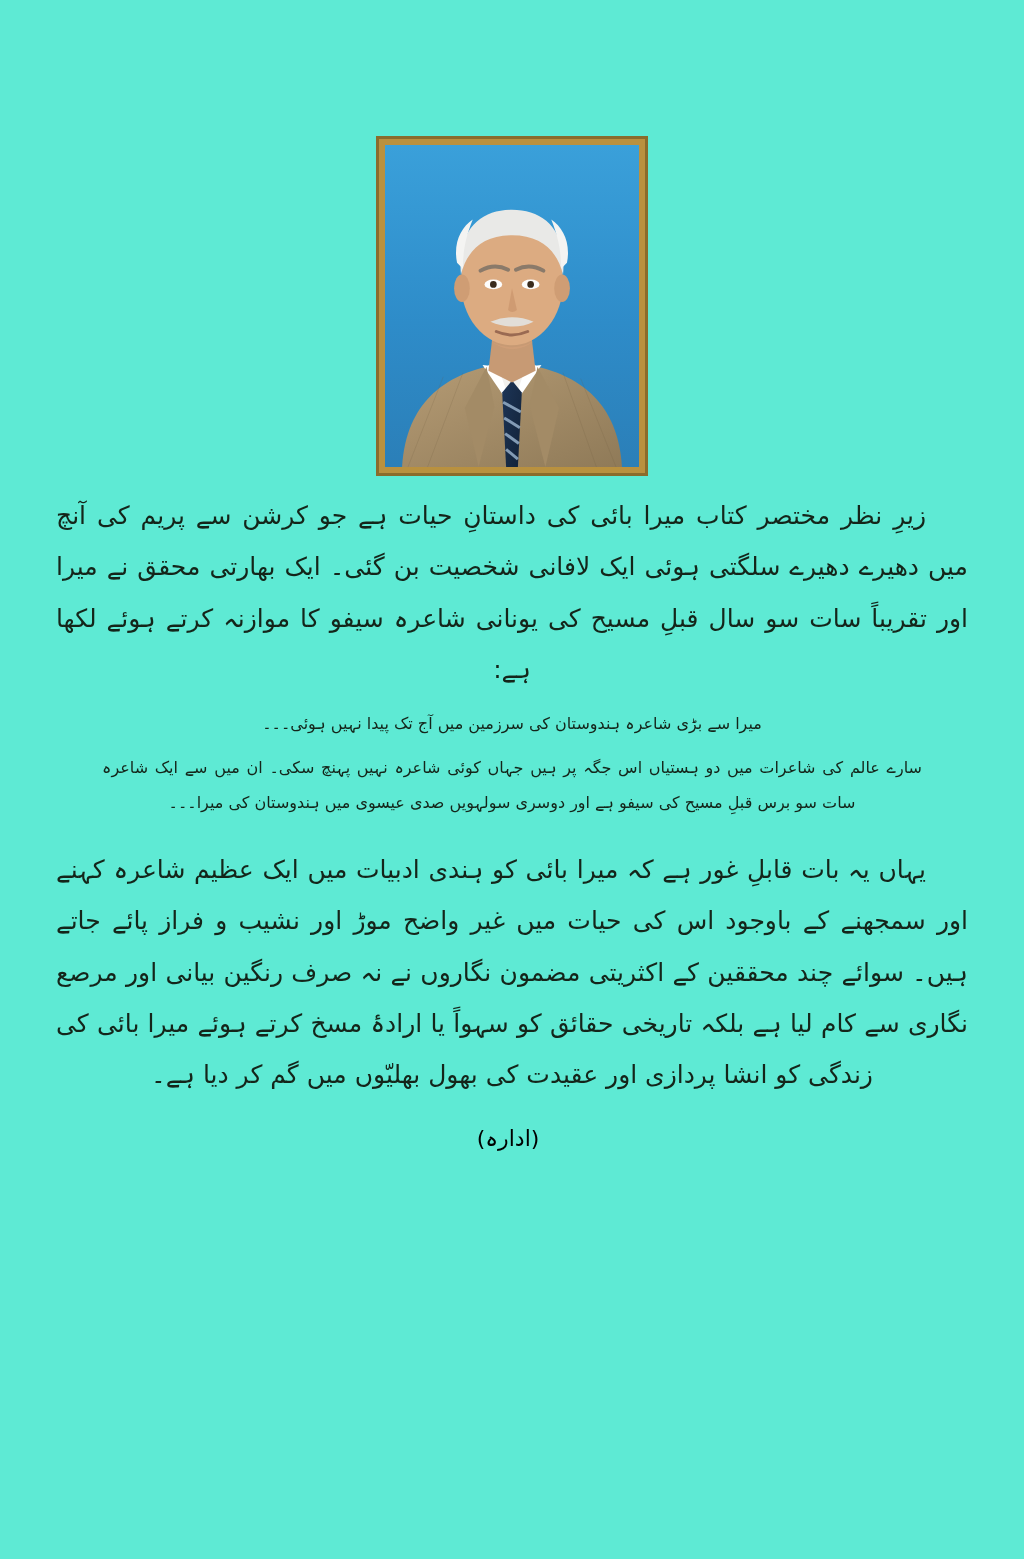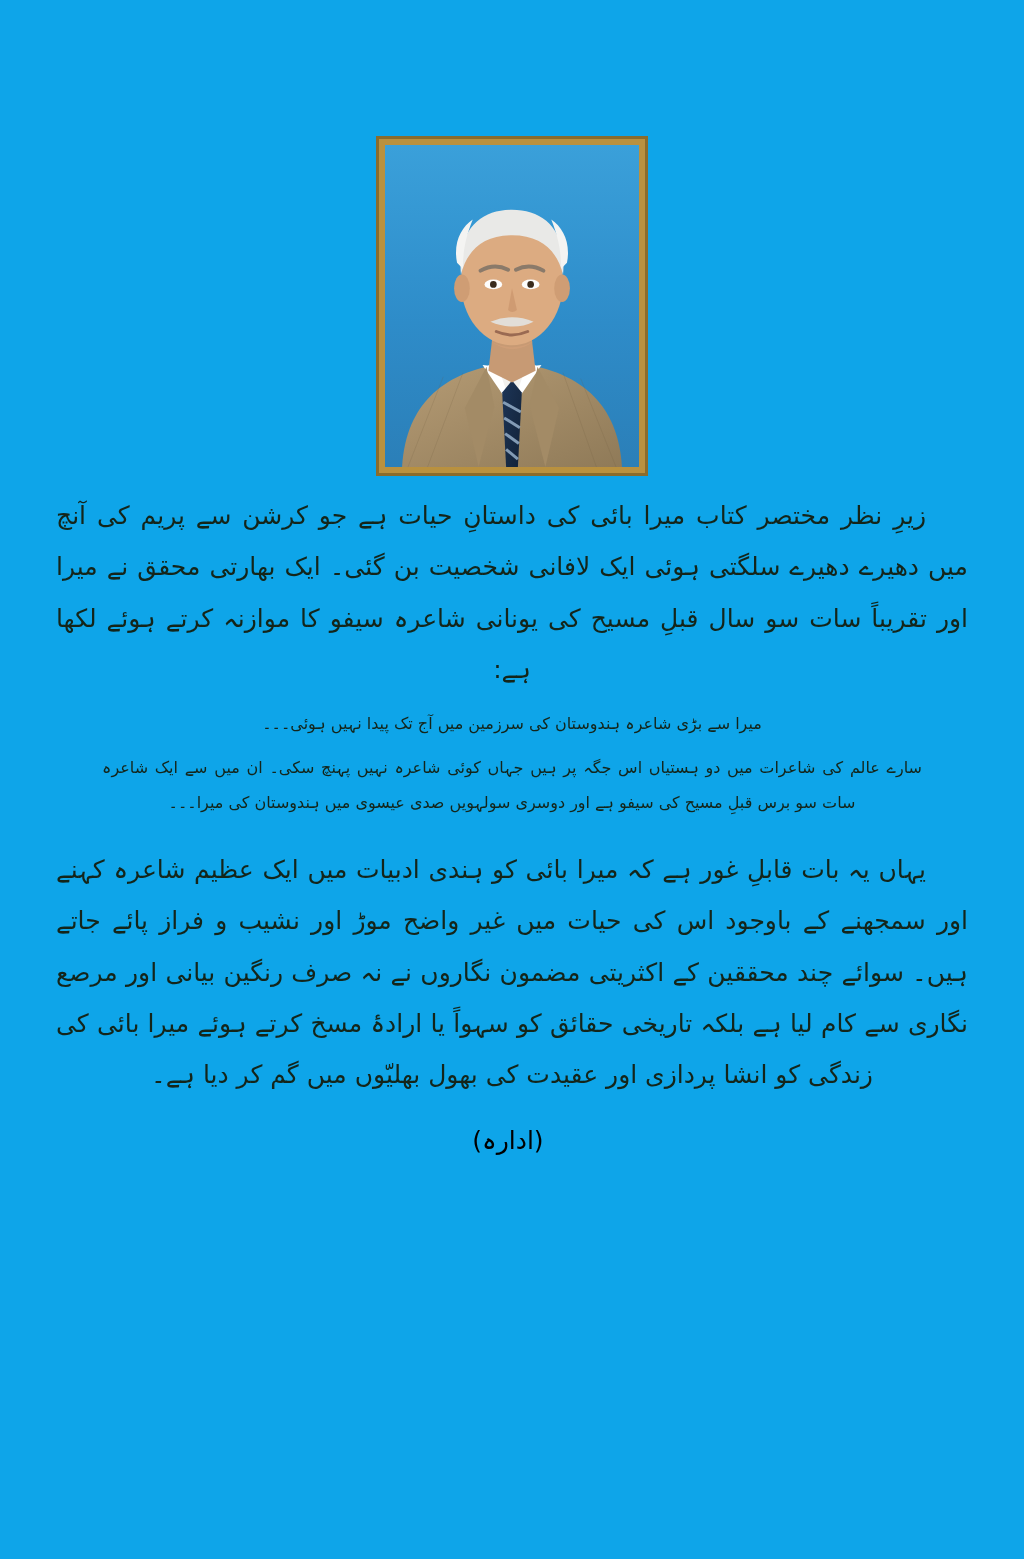--- a/index.html
+++ b/index.html
@@ -62,31 +62,31 @@
     text-indent: 42px;
   }
   .quote {
     font-size: 16px;
     line-height: 2.15;
     margin: 0 0 10px 0;
     padding: 0 46px 0 46px;
     text-align: justify;
   }
   .signature {
-    font-size: 25px;
+    font-size: 22px;
     margin-top: 26px;
     text-align: right;
     padding-right: 8px;
   }
   .block-gap { height: 14px; }
 </style>
 </head>
 <body>
 
-<div class="page" style="background: #0ea5e9;">
+<div class="page" style="background: #5eead4;">
 
   <div class="portrait-wrap">
     <div class="portrait">
       <svg viewBox="0 0 260 328" preserveAspectRatio="xMidYMid slice">
         <defs>
           <linearGradient id="skyg" x1="0" y1="0" x2="0" y2="1">
             <stop offset="0%" stop-color="#3aa0da"></stop>
             <stop offset="55%" stop-color="#2e8cc9"></stop>
             <stop offset="100%" stop-color="#2b7fb8"></stop>
           </linearGradient>

